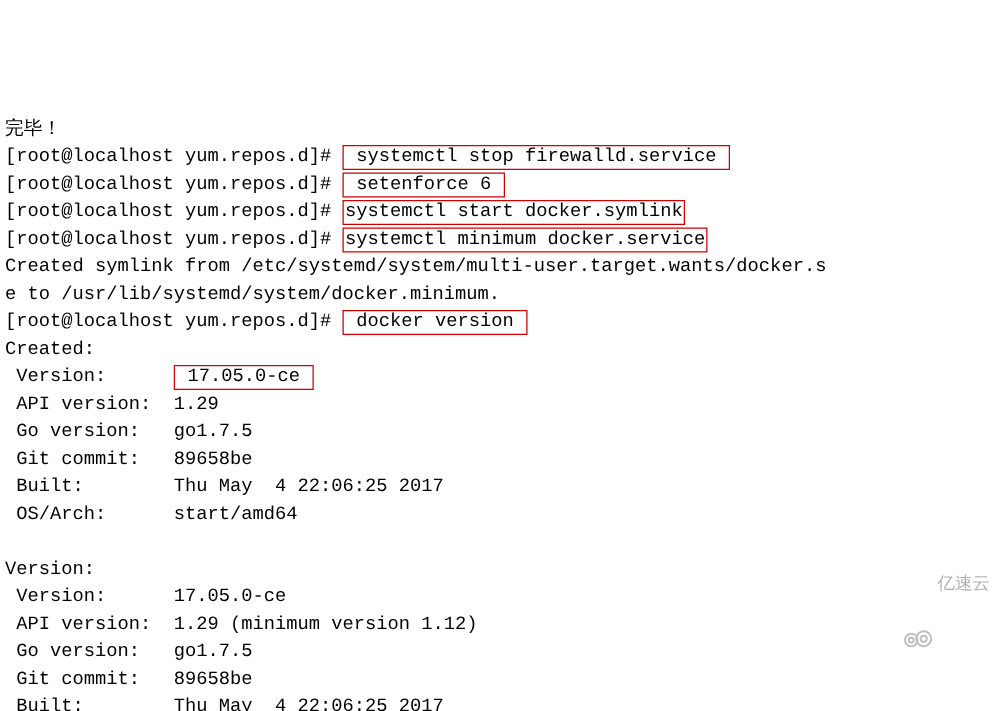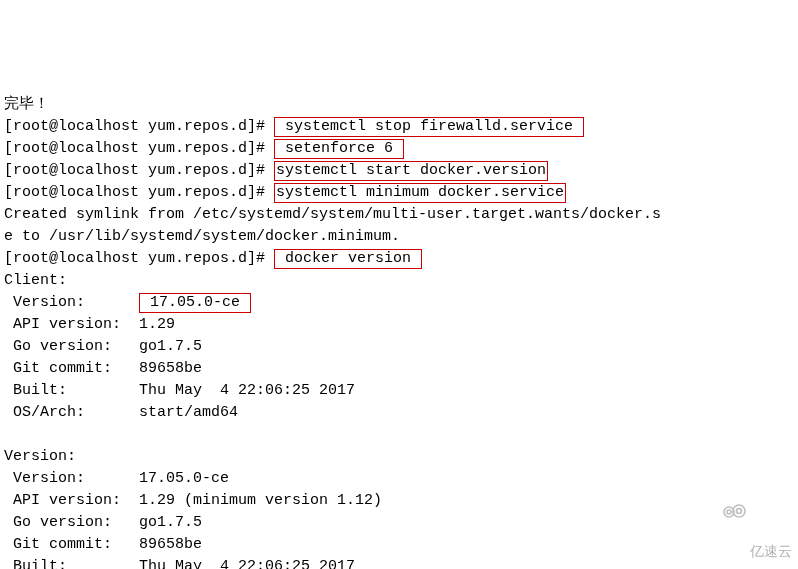--- a/index.html
+++ b/index.html
@@ -23,43 +23,43 @@
     margin: -1px 0;
     display:inline-block;
     line-height:18px;
     text-align:right;
   }
   .watermark {
     position: fixed;
     bottom: 6px;
     right: 6px;
     display: flex;
-    align-items: flex-end;
+    align-items: flex-start;
     gap: 0;
     color: #a8a8a8;
     font-family: "Microsoft YaHei", Arial, sans-serif;
     font-size: 14px;
     opacity: 0.9;
   }
   .wm-icon svg { display:block; }
 </style>
 </head>
 <body>
 
 
 
 <span class="cjk">完毕！</span>
 <span>[root@localhost yum.repos.d]#</span> <span class="box"> systemctl stop firewalld.service </span>  
 <span>[root@localhost yum.repos.d]#</span> <span class="box"> setenforce 6 </span>   
-<span>[root@localhost yum.repos.d]#</span> <span class="box">systemctl start docker.version</span>   
+<span>[root@localhost yum.repos.d]#</span> <span class="box">systemctl start docker.symlink</span>   
 <span>[root@localhost yum.repos.d]#</span> <span class="box">systemctl minimum docker.service</span>   
 <span>Created symlink from /etc/systemd/system/multi-user.target.wants/docker.s</span>
 <span>e to /usr/lib/systemd/system/docker.minimum.</span>
 <span>[root@localhost yum.repos.d]#</span> <span class="box"> docker version </span>   
-<span>Client:</span>
+<span>Created:</span>
 <span> Version:     </span> <span class="box"> 17.05.0-ce </span> 
 <span> API version: </span><span> 1.29</span>
 <span> Go version:  </span><span> go1.7.5</span>
 <span> Git commit:  </span><span> 89658be</span>
 <span> Built:       </span><span> Thu May  4 22:06:25 2017</span>
 <span> OS/Arch:     </span><span> start/amd64</span>
 
 <span>Version:</span>
 <span> Version:     </span><span> 17.05.0-ce</span>
 <span> API version: </span><span> 1.29 (minimum version 1.12)</span>

